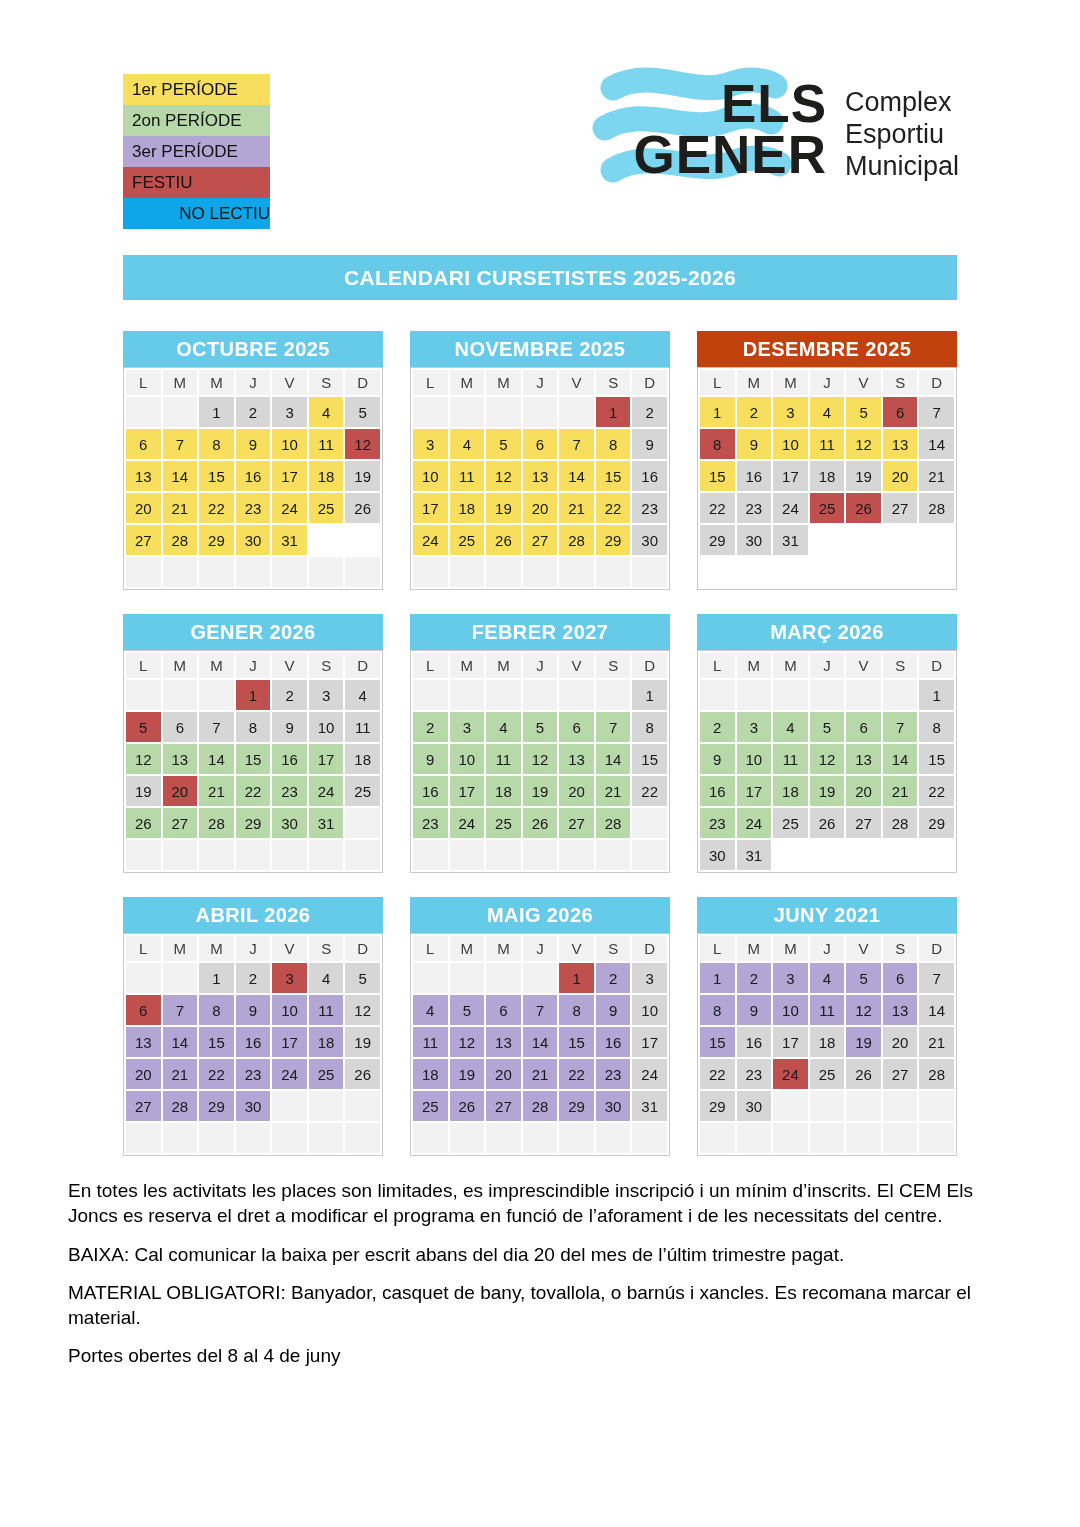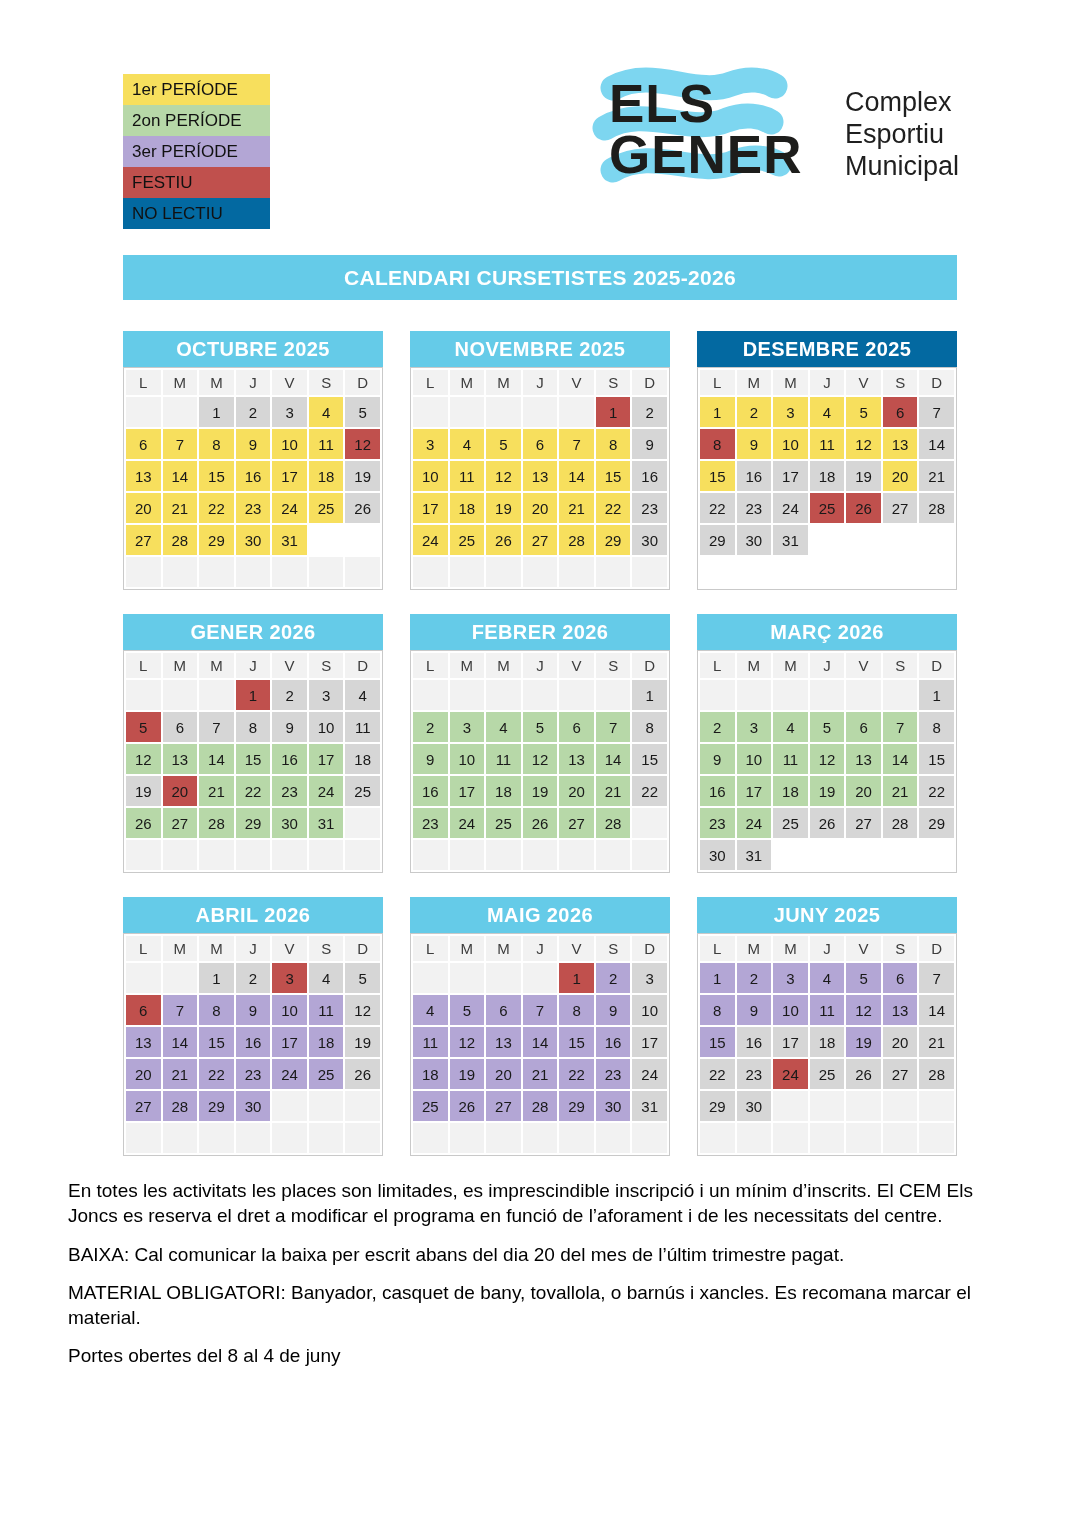--- a/index.html
+++ b/index.html
@@ -6,21 +6,21 @@
   .page{position:relative;width:1080px;height:1527px;background:#ffffff;
         font-family:"Liberation Sans",sans-serif;overflow:hidden;}
 
   
   .legend{position:absolute;left:123px;top:74px;width:147px;}
   .legend-item{height:31px;line-height:31px;padding-left:9px;font-size:17px;color:#111;}
 
   
   .logo{position:absolute;left:583px;top:62px;width:410px;height:150px;}
   .logo-waves{position:absolute;left:0;top:2px;}
-  .logo-name{position:absolute;left:26px;top:16px;width:218px;text-align:left;
+  .logo-name{position:absolute;left:26px;top:16px;width:218px;text-align:right;
              font-weight:800;color:#1d1d1b;font-size:53px;line-height:51px;letter-spacing:1px;}
   .logo-tagline{position:absolute;left:262px;top:24px;font-size:27px;line-height:32px;
                 color:#1f1f1f;font-weight:500;}
 
   
   .banner{position:absolute;left:123px;top:255px;width:834px;height:45px;
           display:flex;align-items:center;justify-content:center;
           color:#fff;font-weight:bold;font-size:21px;letter-spacing:.3px;}
 
   
@@ -45,21 +45,21 @@
 </head>
 <body>
 
 <div class="page">
 
   <div class="legend">
       <div class="legend-item" style="background: rgb(247, 223, 93);">1er PERÍODE</div>
       <div class="legend-item" style="background: rgb(183, 216, 168);">2on PERÍODE</div>
       <div class="legend-item" style="background: rgb(179, 166, 213);">3er PERÍODE</div>
       <div class="legend-item" style="background: rgb(192, 80, 77);">FESTIU</div>
-      <div class="legend-item" style="background: #0369a1;">NO LECTIU</div>
+      <div class="legend-item" style="background: #0ea5e9; text-align: right;">NO LECTIU</div>
     </div>
 
   <div class="logo">
     <svg class="logo-waves" width="212" height="140" viewBox="0 0 212 140">
       <g fill="none" stroke-width="25" stroke-linecap="round" stroke="#7DD6F0">
         <path d="M30 24 C70 2 112 34 148 20 C166 13 182 16 192 22"></path>
         <path d="M22 64 C62 40 106 72 144 56 C162 49 178 52 188 58"></path>
         <path d="M30 106 C70 82 114 114 152 98 C170 91 186 94 196 100"></path>
       </g>
     </svg>
@@ -181,21 +181,21 @@
           <div class="day" style="background: rgb(242, 242, 242);"></div>
           <div class="day" style="background: rgb(242, 242, 242);"></div>
           <div class="day" style="background: rgb(242, 242, 242);"></div>
           <div class="day" style="background: rgb(242, 242, 242);"></div>
           <div class="day" style="background: rgb(242, 242, 242);"></div>
           <div class="day" style="background: rgb(242, 242, 242);"></div>
           <div class="day" style="background: rgb(242, 242, 242);"></div>
         </div>
       </div>
       <div class="month">
-        <div class="month-title" style="background: #0369a1;">DESEMBRE 2025</div>
+        <div class="month-title" style="background: #c2410c;">DESEMBRE 2025</div>
         <div class="month-grid">
           <div class="wd">L</div>
           <div class="wd">M</div>
           <div class="wd">M</div>
           <div class="wd">J</div>
           <div class="wd">V</div>
           <div class="wd">S</div>
           <div class="wd">D</div>
           <div class="day" style="background: rgb(247, 223, 93);">1</div>
           <div class="day" style="background: rgb(247, 223, 93);">2</div>
@@ -289,21 +289,21 @@
           <div class="day" style="background: rgb(242, 242, 242);"></div>
           <div class="day" style="background: rgb(242, 242, 242);"></div>
           <div class="day" style="background: rgb(242, 242, 242);"></div>
           <div class="day" style="background: rgb(242, 242, 242);"></div>
           <div class="day" style="background: rgb(242, 242, 242);"></div>
           <div class="day" style="background: rgb(242, 242, 242);"></div>
           <div class="day" style="background: rgb(242, 242, 242);"></div>
         </div>
       </div>
       <div class="month">
-        <div class="month-title" style="background: rgb(101, 203, 232);">FEBRER 2026</div>
+        <div class="month-title" style="background: rgb(101, 203, 232);">FEBRER 2027</div>
         <div class="month-grid">
           <div class="wd">L</div>
           <div class="wd">M</div>
           <div class="wd">M</div>
           <div class="wd">J</div>
           <div class="wd">V</div>
           <div class="wd">S</div>
           <div class="wd">D</div>
           <div class="day" style="background: rgb(242, 242, 242);"></div>
           <div class="day" style="background: rgb(242, 242, 242);"></div>
@@ -505,21 +505,21 @@
           <div class="day" style="background: rgb(242, 242, 242);"></div>
           <div class="day" style="background: rgb(242, 242, 242);"></div>
           <div class="day" style="background: rgb(242, 242, 242);"></div>
           <div class="day" style="background: rgb(242, 242, 242);"></div>
           <div class="day" style="background: rgb(242, 242, 242);"></div>
           <div class="day" style="background: rgb(242, 242, 242);"></div>
           <div class="day" style="background: rgb(242, 242, 242);"></div>
         </div>
       </div>
       <div class="month">
-        <div class="month-title" style="background: rgb(101, 203, 232);">JUNY 2025</div>
+        <div class="month-title" style="background: rgb(101, 203, 232);">JUNY 2021</div>
         <div class="month-grid">
           <div class="wd">L</div>
           <div class="wd">M</div>
           <div class="wd">M</div>
           <div class="wd">J</div>
           <div class="wd">V</div>
           <div class="wd">S</div>
           <div class="wd">D</div>
           <div class="day" style="background: rgb(179, 166, 213);">1</div>
           <div class="day" style="background: rgb(179, 166, 213);">2</div>

